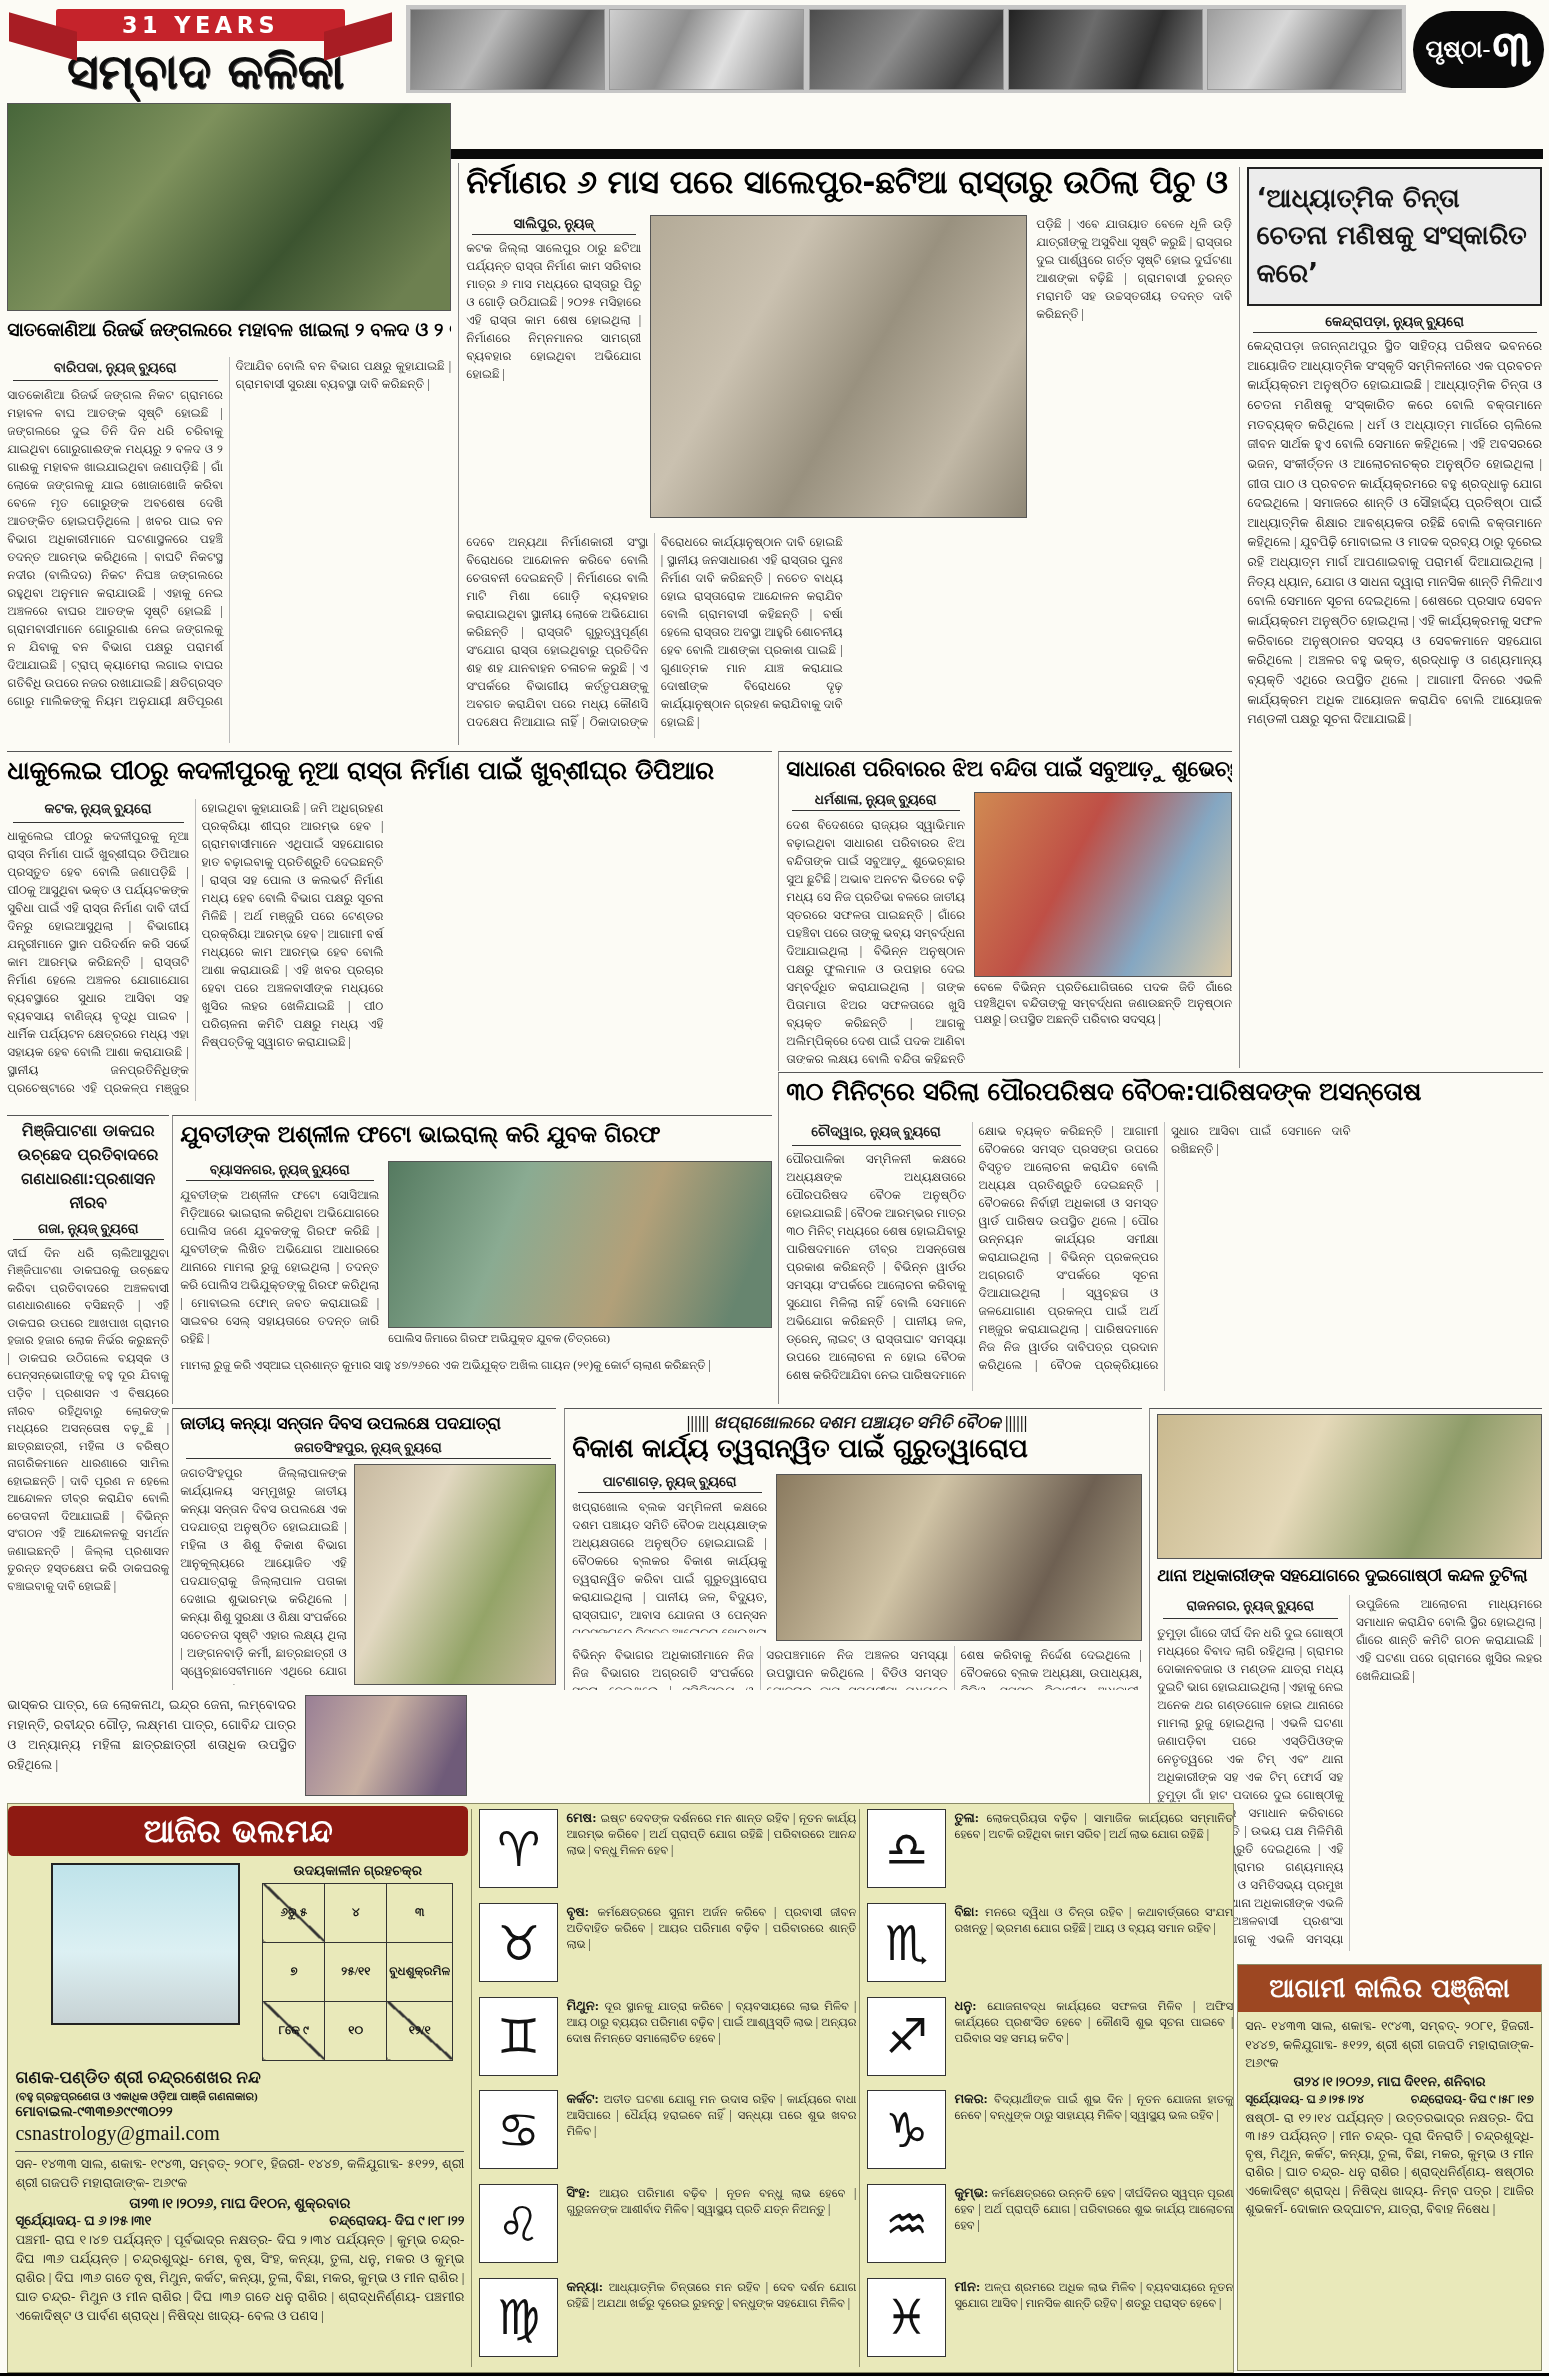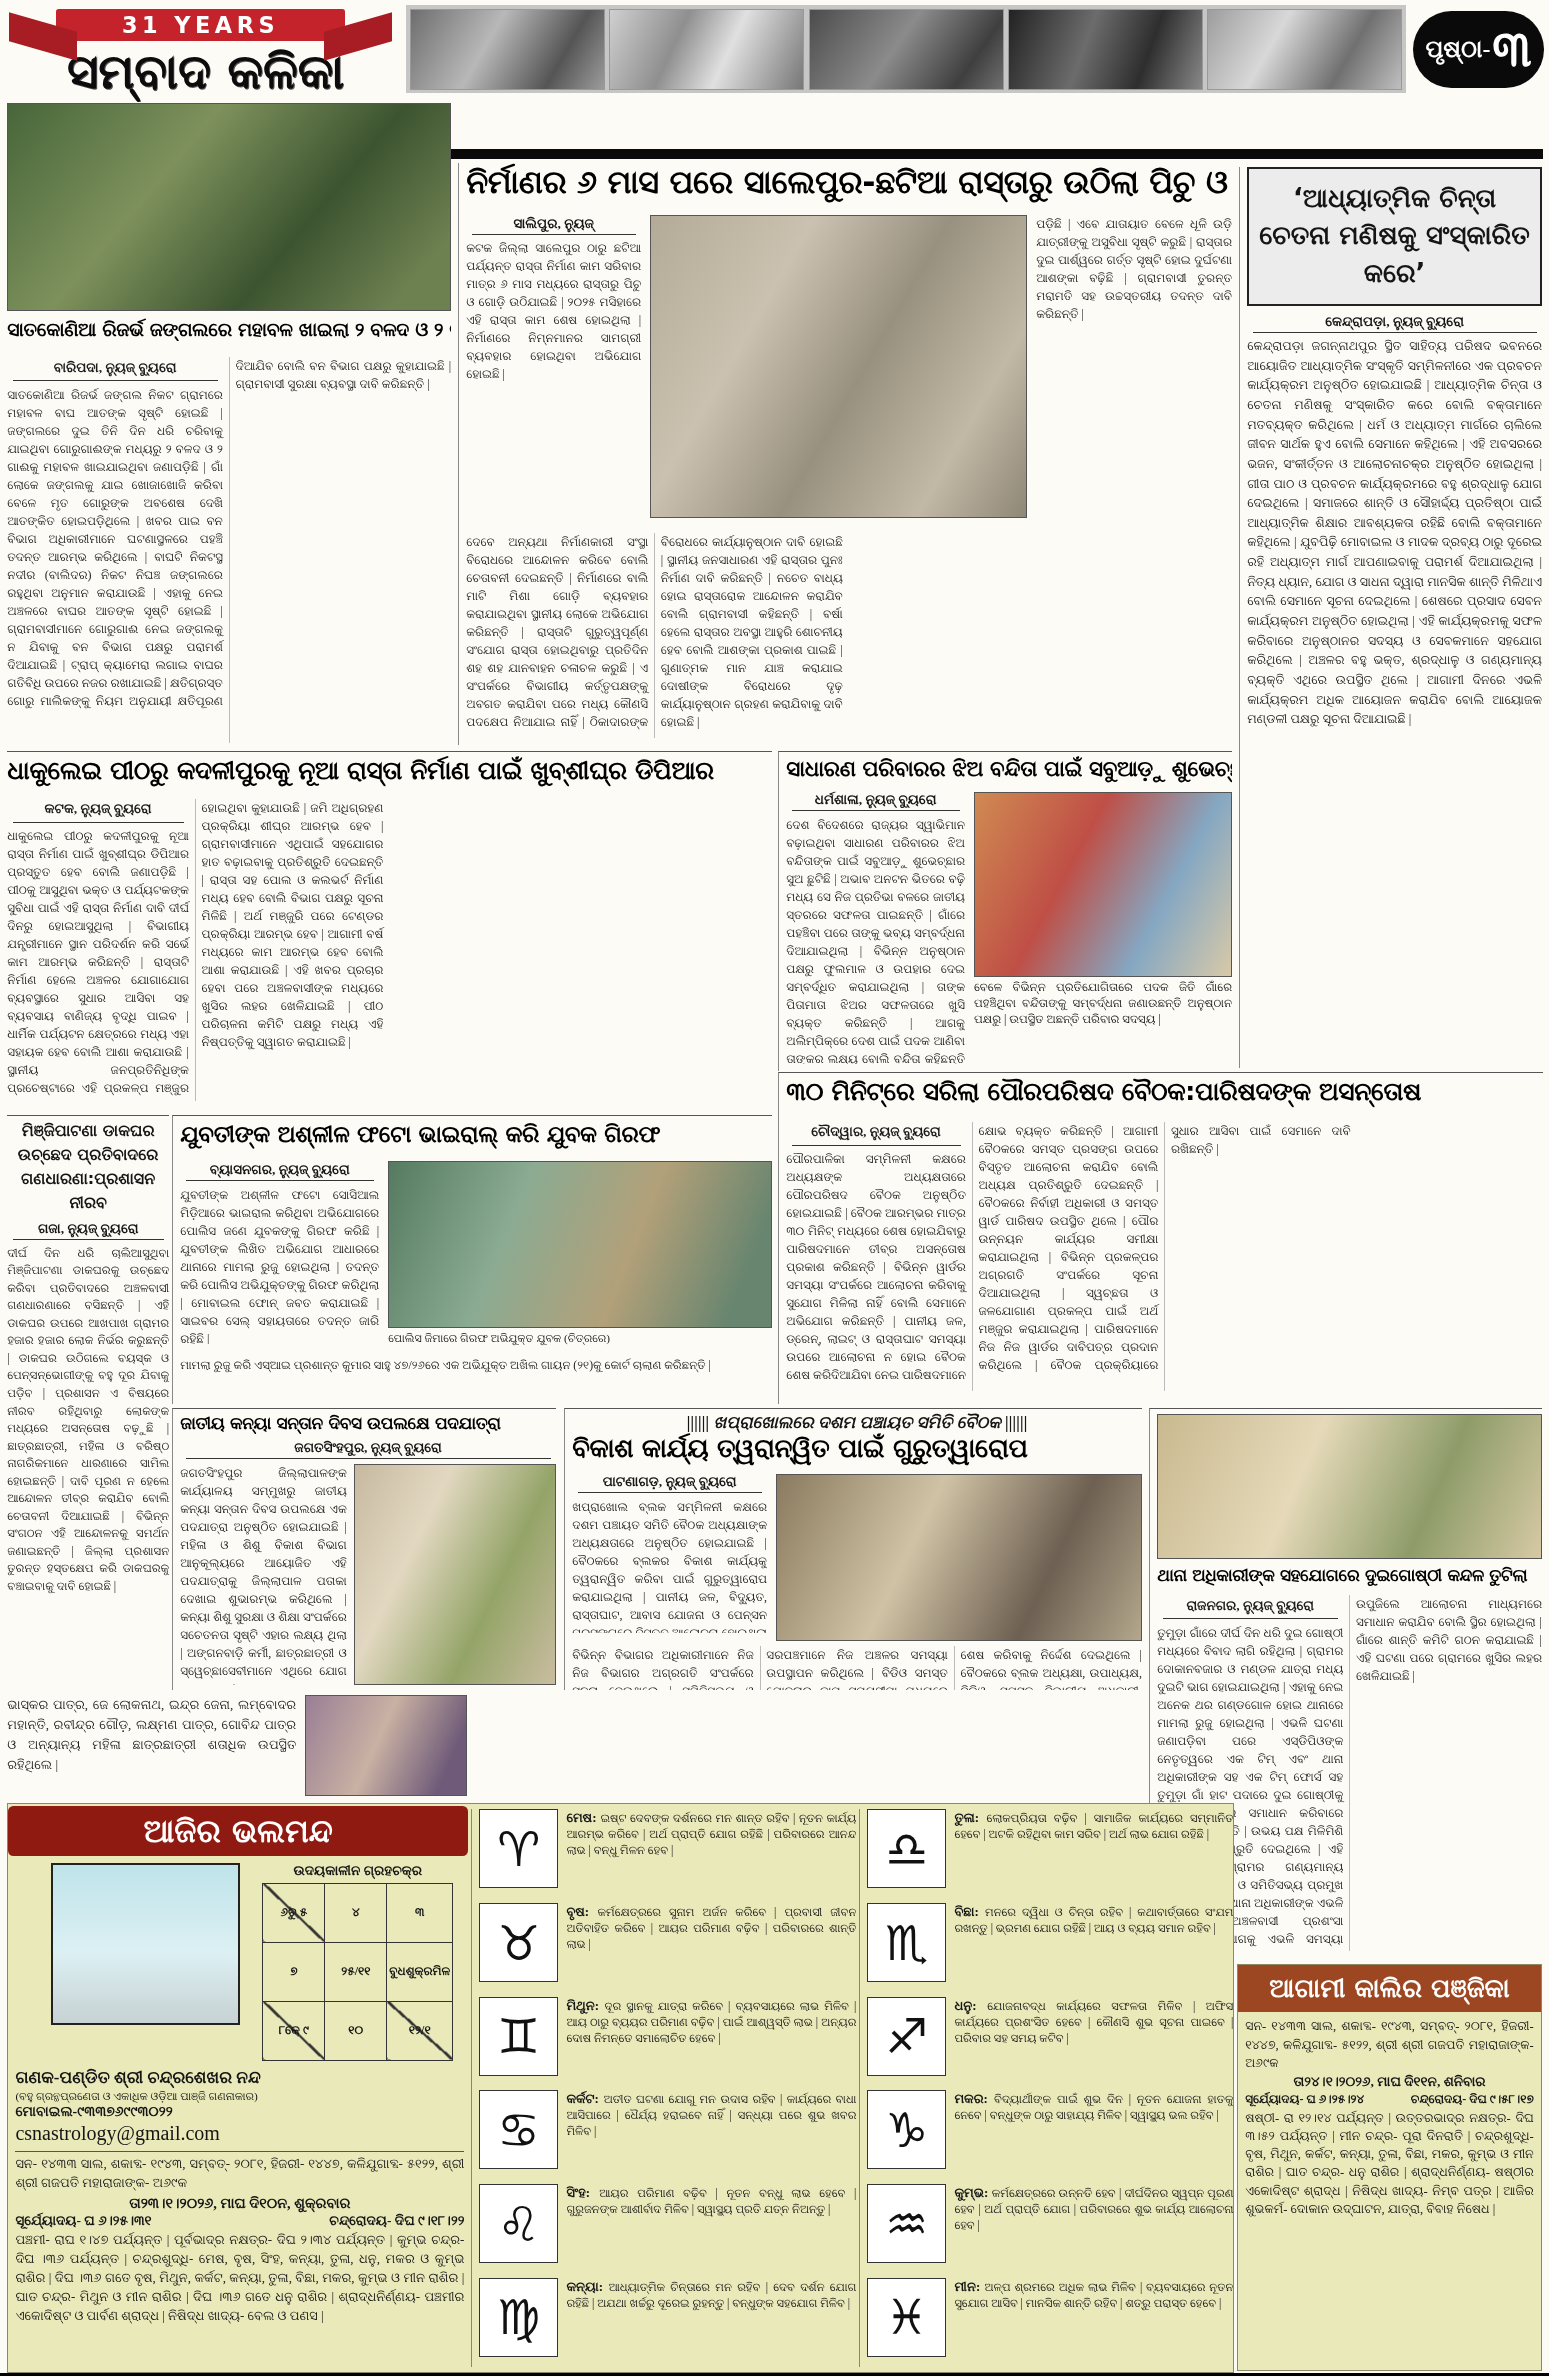--- a/index.html
+++ b/index.html
@@ -69,21 +69,21 @@
   .sign-name{font-weight:bold;font-size:13px;}
   .chart{border-collapse:collapse;margin:3.6px auto 0;}
   .chart td{border:1.4px solid #333;width:57px;height:54px;text-align:center;font-size:12px;
             font-weight:bold;padding:2px;}
   .chart td.diag{background:linear-gradient(to top right,transparent 48.5%,#333 48.5%,#333 51.5%,transparent 51.5%);}
   .alm{font-size:13px;line-height:1.45;text-align:justify;}
   .alm-c{font-weight:bold;text-align:center;font-size:14.4px;margin:1.8px 0;}
   .alm-sun{display:flex;justify-content:space-between;font-weight:bold;font-size:13.5px;margin:1.8px 0;}
   .kicker{font-weight:bold;text-align:center;font-size:17px;font-style:italic;white-space:nowrap;overflow:hidden;}
   .namecard{font-weight:bold;font-size:17px;margin-top:7.2px;}
-  .cred{font-size:11.2px;margin-top:1.8px;}
+  .cred{font-size:11.2px;margin-top:1.8px;font-weight:bold;}
   .mob{font-weight:bold;font-size:14px;margin-top:1.8px;}
   .email{font-size:20px;font-family:"Liberation Serif",serif;margin-top:1.8px;}
   .bottom-rule{position:absolute;left:0;top:2373px;width:1550px;height:2.7px;background:#000;}
 </style>
 </head>
 <body>
 
 <div class="page">
 
   <div class="ribbon">
@@ -121,21 +121,21 @@
         <div class="byline">ସାଲିପୁର, ନ୍ୟୁଜ୍</div>
         <div class="body" style="height:269px;overflow:hidden;">କଟକ ଜିଲ୍ଲା ସାଲେପୁର ଠାରୁ ଛଟିଆ ପର୍ଯ୍ୟନ୍ତ ରାସ୍ତା ନିର୍ମାଣ କାମ ସରିବାର ମାତ୍ର ୬ ମାସ ମଧ୍ୟରେ ରାସ୍ତାରୁ ପିଚୁ ଓ ଗୋଡ଼ି ଉଠିଯାଇଛି | ୨୦୨୫ ମସିହାରେ ଏହି ରାସ୍ତା କାମ ଶେଷ ହୋଇଥିଲା | ନିର୍ମାଣରେ ନିମ୍ନମାନର ସାମଗ୍ରୀ ବ୍ୟବହାର ହୋଇଥିବା ଅଭିଯୋଗ ହୋଇଛି |</div>
       </div>
       <div class="photo ph-aerial" style="width:377px;flex:0 0 377px;height:303px;"></div>
       <div class="body" style="flex:1;overflow:hidden;">ପଡ଼ିଛି | ଏବେ ଯାତାୟାତ ବେଳେ ଧୂଳି ଉଡ଼ି ଯାତ୍ରୀଙ୍କୁ ଅସୁବିଧା ସୃଷ୍ଟି କରୁଛି | ରାସ୍ତାର ଦୁଇ ପାର୍ଶ୍ୱରେ ଗର୍ତ୍ତ ସୃଷ୍ଟି ହୋଇ ଦୁର୍ଘଟଣା ଆଶଙ୍କା ବଢ଼ିଛି | ଗ୍ରାମବାସୀ ତୁରନ୍ତ ମରାମତି ସହ ଉଚ୍ଚସ୍ତରୀୟ ତଦନ୍ତ ଦାବି କରିଛନ୍ତି |</div>
     </div>
     <div class="body cols4" style="height:205px;margin-top:7.2px;">ଦେବେ ଅନ୍ୟଥା ନିର୍ମାଣକାରୀ ସଂସ୍ଥା ବିରୋଧରେ ଆନ୍ଦୋଳନ କରିବେ ବୋଲି ଚେତାବନୀ ଦେଇଛନ୍ତି | ନିର୍ମାଣରେ ବାଲି ମାଟି ମିଶା ଗୋଡ଼ି ବ୍ୟବହାର କରାଯାଇଥିବା ସ୍ଥାନୀୟ ଲୋକେ ଅଭିଯୋଗ କରିଛନ୍ତି | ରାସ୍ତାଟି ଗୁରୁତ୍ୱପୂର୍ଣ୍ଣ ସଂଯୋଗ ରାସ୍ତା ହୋଇଥିବାରୁ ପ୍ରତିଦିନ ଶହ ଶହ ଯାନବାହନ ଚଳାଚଳ କରୁଛି | ଏ ସଂପର୍କରେ ବିଭାଗୀୟ କର୍ତ୍ତୃପକ୍ଷଙ୍କୁ ଅବଗତ କରାଯିବା ପରେ ମଧ୍ୟ କୌଣସି ପଦକ୍ଷେପ ନିଆଯାଇ ନାହିଁ | ଠିକାଦାରଙ୍କ ବିରୋଧରେ କାର୍ଯ୍ୟାନୁଷ୍ଠାନ ଦାବି ହୋଇଛି | ସ୍ଥାନୀୟ ଜନସାଧାରଣ ଏହି ରାସ୍ତାର ପୁନଃ ନିର୍ମାଣ ଦାବି କରିଛନ୍ତି | ନଚେତ ବାଧ୍ୟ ହୋଇ ରାସ୍ତାରୋକ ଆନ୍ଦୋଳନ କରାଯିବ ବୋଲି ଗ୍ରାମବାସୀ କହିଛନ୍ତି | ବର୍ଷା ହେଲେ ରାସ୍ତାର ଅବସ୍ଥା ଆହୁରି ଶୋଚନୀୟ ହେବ ବୋଲି ଆଶଙ୍କା ପ୍ରକାଶ ପାଇଛି | ଗୁଣାତ୍ମକ ମାନ ଯାଞ୍ଚ କରାଯାଇ ଦୋଷୀଙ୍କ ବିରୋଧରେ ଦୃଢ଼ କାର୍ଯ୍ୟାନୁଷ୍ଠାନ ଗ୍ରହଣ କରାଯିବାକୁ ଦାବି ହୋଇଛି |</div>
   </div>
 
   <div class="mod bl" style="left:1239px;top:167px;width:303px;height:901px;padding-left:7.2px;box-sizing:border-box;">
-    <div style="border:2.2px solid #222;background:#ececec;padding:10.8px 7.2px;text-align:center;font-weight:bold;font-size:26px;line-height:1.45;font-family:'DejaVu Sans',sans-serif;">‘ଆଧ୍ୟାତ୍ମିକ ଚିନ୍ତା ଚେତନା ମଣିଷକୁ ସଂସ୍କାରିତ କରେ’</div>
+    <div style="border:2.2px solid #222;background:#ececec;padding:10.8px 7.2px;text-align:left;font-weight:bold;font-size:26px;line-height:1.45;font-family:'DejaVu Sans',sans-serif;">‘ଆଧ୍ୟାତ୍ମିକ ଚିନ୍ତା ଚେତନା ମଣିଷକୁ ସଂସ୍କାରିତ କରେ’</div>
     <div class="byline" style="margin-top:7.2px;">କେନ୍ଦ୍ରାପଡ଼ା, ନ୍ୟୁଜ୍ ବ୍ୟୁରୋ</div>
     <div class="body" style="height:690px;overflow:hidden;font-size:12.6px;line-height:1.56;">କେନ୍ଦ୍ରାପଡ଼ା ଜଗନ୍ନାଥପୁର ସ୍ଥିତ ସାହିତ୍ୟ ପରିଷଦ ଭବନରେ ଆୟୋଜିତ ଆଧ୍ୟାତ୍ମିକ ସଂସ୍କୃତି ସମ୍ମିଳନୀରେ ଏକ ପ୍ରବଚନ କାର୍ଯ୍ୟକ୍ରମ ଅନୁଷ୍ଠିତ ହୋଇଯାଇଛି | ଆଧ୍ୟାତ୍ମିକ ଚିନ୍ତା ଓ ଚେତନା ମଣିଷକୁ ସଂସ୍କାରିତ କରେ ବୋଲି ବକ୍ତାମାନେ ମତବ୍ୟକ୍ତ କରିଥିଲେ | ଧର୍ମ ଓ ଅଧ୍ୟାତ୍ମ ମାର୍ଗରେ ଚାଲିଲେ ଜୀବନ ସାର୍ଥକ ହୁଏ ବୋଲି ସେମାନେ କହିଥିଲେ | ଏହି ଅବସରରେ ଭଜନ, ସଂକୀର୍ତ୍ତନ ଓ ଆଲୋଚନାଚକ୍ର ଅନୁଷ୍ଠିତ ହୋଇଥିଲା | ଗୀତା ପାଠ ଓ ପ୍ରବଚନ କାର୍ଯ୍ୟକ୍ରମରେ ବହୁ ଶ୍ରଦ୍ଧାଳୁ ଯୋଗ ଦେଇଥିଲେ | ସମାଜରେ ଶାନ୍ତି ଓ ସୌହାର୍ଦ୍ଦ୍ୟ ପ୍ରତିଷ୍ଠା ପାଇଁ ଆଧ୍ୟାତ୍ମିକ ଶିକ୍ଷାର ଆବଶ୍ୟକତା ରହିଛି ବୋଲି ବକ୍ତାମାନେ କହିଥିଲେ | ଯୁବପିଢ଼ି ମୋବାଇଲ ଓ ମାଦକ ଦ୍ରବ୍ୟ ଠାରୁ ଦୂରେଇ ରହି ଅଧ୍ୟାତ୍ମ ମାର୍ଗ ଆପଣାଇବାକୁ ପରାମର୍ଶ ଦିଆଯାଇଥିଲା | ନିତ୍ୟ ଧ୍ୟାନ, ଯୋଗ ଓ ସାଧନା ଦ୍ୱାରା ମାନସିକ ଶାନ୍ତି ମିଳିଥାଏ ବୋଲି ସେମାନେ ସୂଚନା ଦେଇଥିଲେ | ଶେଷରେ ପ୍ରସାଦ ସେବନ କାର୍ଯ୍ୟକ୍ରମ ଅନୁଷ୍ଠିତ ହୋଇଥିଲା | ଏହି କାର୍ଯ୍ୟକ୍ରମକୁ ସଫଳ କରିବାରେ ଅନୁଷ୍ଠାନର ସଦସ୍ୟ ଓ ସେବକମାନେ ସହଯୋଗ କରିଥିଲେ | ଅଞ୍ଚଳର ବହୁ ଭକ୍ତ, ଶ୍ରଦ୍ଧାଳୁ ଓ ଗଣ୍ୟମାନ୍ୟ ବ୍ୟକ୍ତି ଏଥିରେ ଉପସ୍ଥିତ ଥିଲେ | ଆଗାମୀ ଦିନରେ ଏଭଳି କାର୍ଯ୍ୟକ୍ରମ ଅଧିକ ଆୟୋଜନ କରାଯିବ ବୋଲି ଆୟୋଜକ ମଣ୍ଡଳୀ ପକ୍ଷରୁ ସୂଚନା ଦିଆଯାଇଛି |</div>
   </div>
 
   <div class="mod bt" style="left:7.2px;top:751px;width:765px;height:361px;padding-top:3.6px;box-sizing:border-box;">
     <div class="hl" style="font-size:25px;height:43px;">ଧାକୁଲେଇ ପୀଠରୁ କଦଳୀପୁରକୁ ନୂଆ ରାସ୍ତା ନିର୍ମାଣ ପାଇଁ ଖୁବ୍‌ଶୀଘ୍ର ଡିପିଆର</div>
     <div class="body cols4" style="height:302px;">
       <div class="byline">କଟକ, ନ୍ୟୁଜ୍ ବ୍ୟୁରୋ</div>
       <span>ଧାକୁଲେଇ ପୀଠରୁ କଦଳୀପୁରକୁ ନୂଆ ରାସ୍ତା ନିର୍ମାଣ ପାଇଁ ଖୁବ୍‌ଶୀଘ୍ର ଡିପିଆର ପ୍ରସ୍ତୁତ ହେବ ବୋଲି ଜଣାପଡ଼ିଛି | ପୀଠକୁ ଆସୁଥିବା ଭକ୍ତ ଓ ପର୍ଯ୍ୟଟକଙ୍କ ସୁବିଧା ପାଇଁ ଏହି ରାସ୍ତା ନିର୍ମାଣ ଦାବି ଦୀର୍ଘ ଦିନରୁ ହୋଇଆସୁଥିଲା | ବିଭାଗୀୟ ଯନ୍ତ୍ରୀମାନେ ସ୍ଥାନ ପରିଦର୍ଶନ କରି ସର୍ଭେ କାମ ଆରମ୍ଭ କରିଛନ୍ତି | ରାସ୍ତାଟି ନିର୍ମାଣ ହେଲେ ଅଞ୍ଚଳର ଯୋଗାଯୋଗ ବ୍ୟବସ୍ଥାରେ ସୁଧାର ଆସିବା ସହ ବ୍ୟବସାୟ ବାଣିଜ୍ୟ ବୃଦ୍ଧି ପାଇବ | ଧାର୍ମିକ ପର୍ଯ୍ୟଟନ କ୍ଷେତ୍ରରେ ମଧ୍ୟ ଏହା ସହାୟକ ହେବ ବୋଲି ଆଶା କରାଯାଉଛି | ସ୍ଥାନୀୟ ଜନପ୍ରତିନିଧିଙ୍କ ପ୍ରଚେଷ୍ଟାରେ ଏହି ପ୍ରକଳ୍ପ ମଞ୍ଜୁର ହୋଇଥିବା କୁହାଯାଉଛି | ଜମି ଅଧିଗ୍ରହଣ ପ୍ରକ୍ରିୟା ଶୀଘ୍ର ଆରମ୍ଭ ହେବ | ଗ୍ରାମବାସୀମାନେ ଏଥିପାଇଁ ସହଯୋଗର ହାତ ବଢ଼ାଇବାକୁ ପ୍ରତିଶ୍ରୁତି ଦେଇଛନ୍ତି | ରାସ୍ତା ସହ ପୋଲ ଓ କଲଭର୍ଟ ନିର୍ମାଣ ମଧ୍ୟ ହେବ ବୋଲି ବିଭାଗ ପକ୍ଷରୁ ସୂଚନା ମିଳିଛି | ଅର୍ଥ ମଞ୍ଜୁରି ପରେ ଟେଣ୍ଡର ପ୍ରକ୍ରିୟା ଆରମ୍ଭ ହେବ | ଆଗାମୀ ବର୍ଷ ମଧ୍ୟରେ କାମ ଆରମ୍ଭ ହେବ ବୋଲି ଆଶା କରାଯାଉଛି | ଏହି ଖବର ପ୍ରଚାର ହେବା ପରେ ଅଞ୍ଚଳବାସୀଙ୍କ ମଧ୍ୟରେ ଖୁସିର ଲହର ଖେଳିଯାଇଛି | ପୀଠ ପରିଚାଳନା କମିଟି ପକ୍ଷରୁ ମଧ୍ୟ ଏହି ନିଷ୍ପତ୍ତିକୁ ସ୍ୱାଗତ କରାଯାଇଛି |</span>
     </div>

